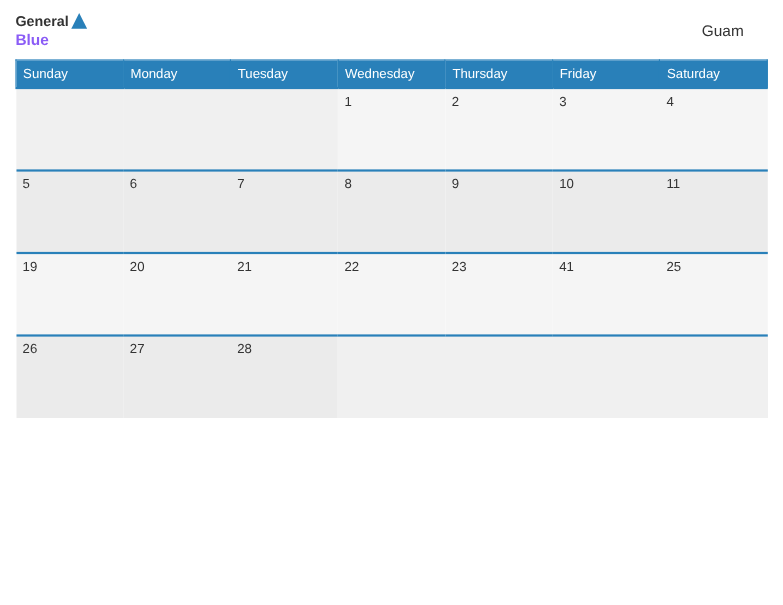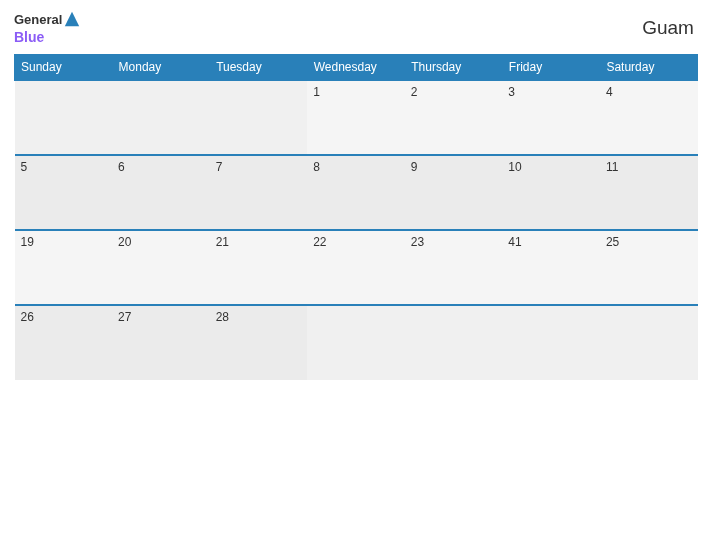--- a/index.html
+++ b/index.html
@@ -46,25 +46,25 @@
       margin-left: 1px;
     }
     .title {
       font-size: 32px;
       font-weight: normal;
       color: #333;
       text-align: center;
       flex: 1;
     }
     .region {
-      font-size: 19px;
+      font-size: 14px;
       color: #333;
       font-weight: normal;
       min-width: 60px;
-      text-align: center;
+      text-align: left;
     }
     .calendar {
       width: 100%;
       border-collapse: collapse;
     }
     .calendar thead tr {
       background: #2980b9;
     }
     .calendar thead th {
       color: #fff;

